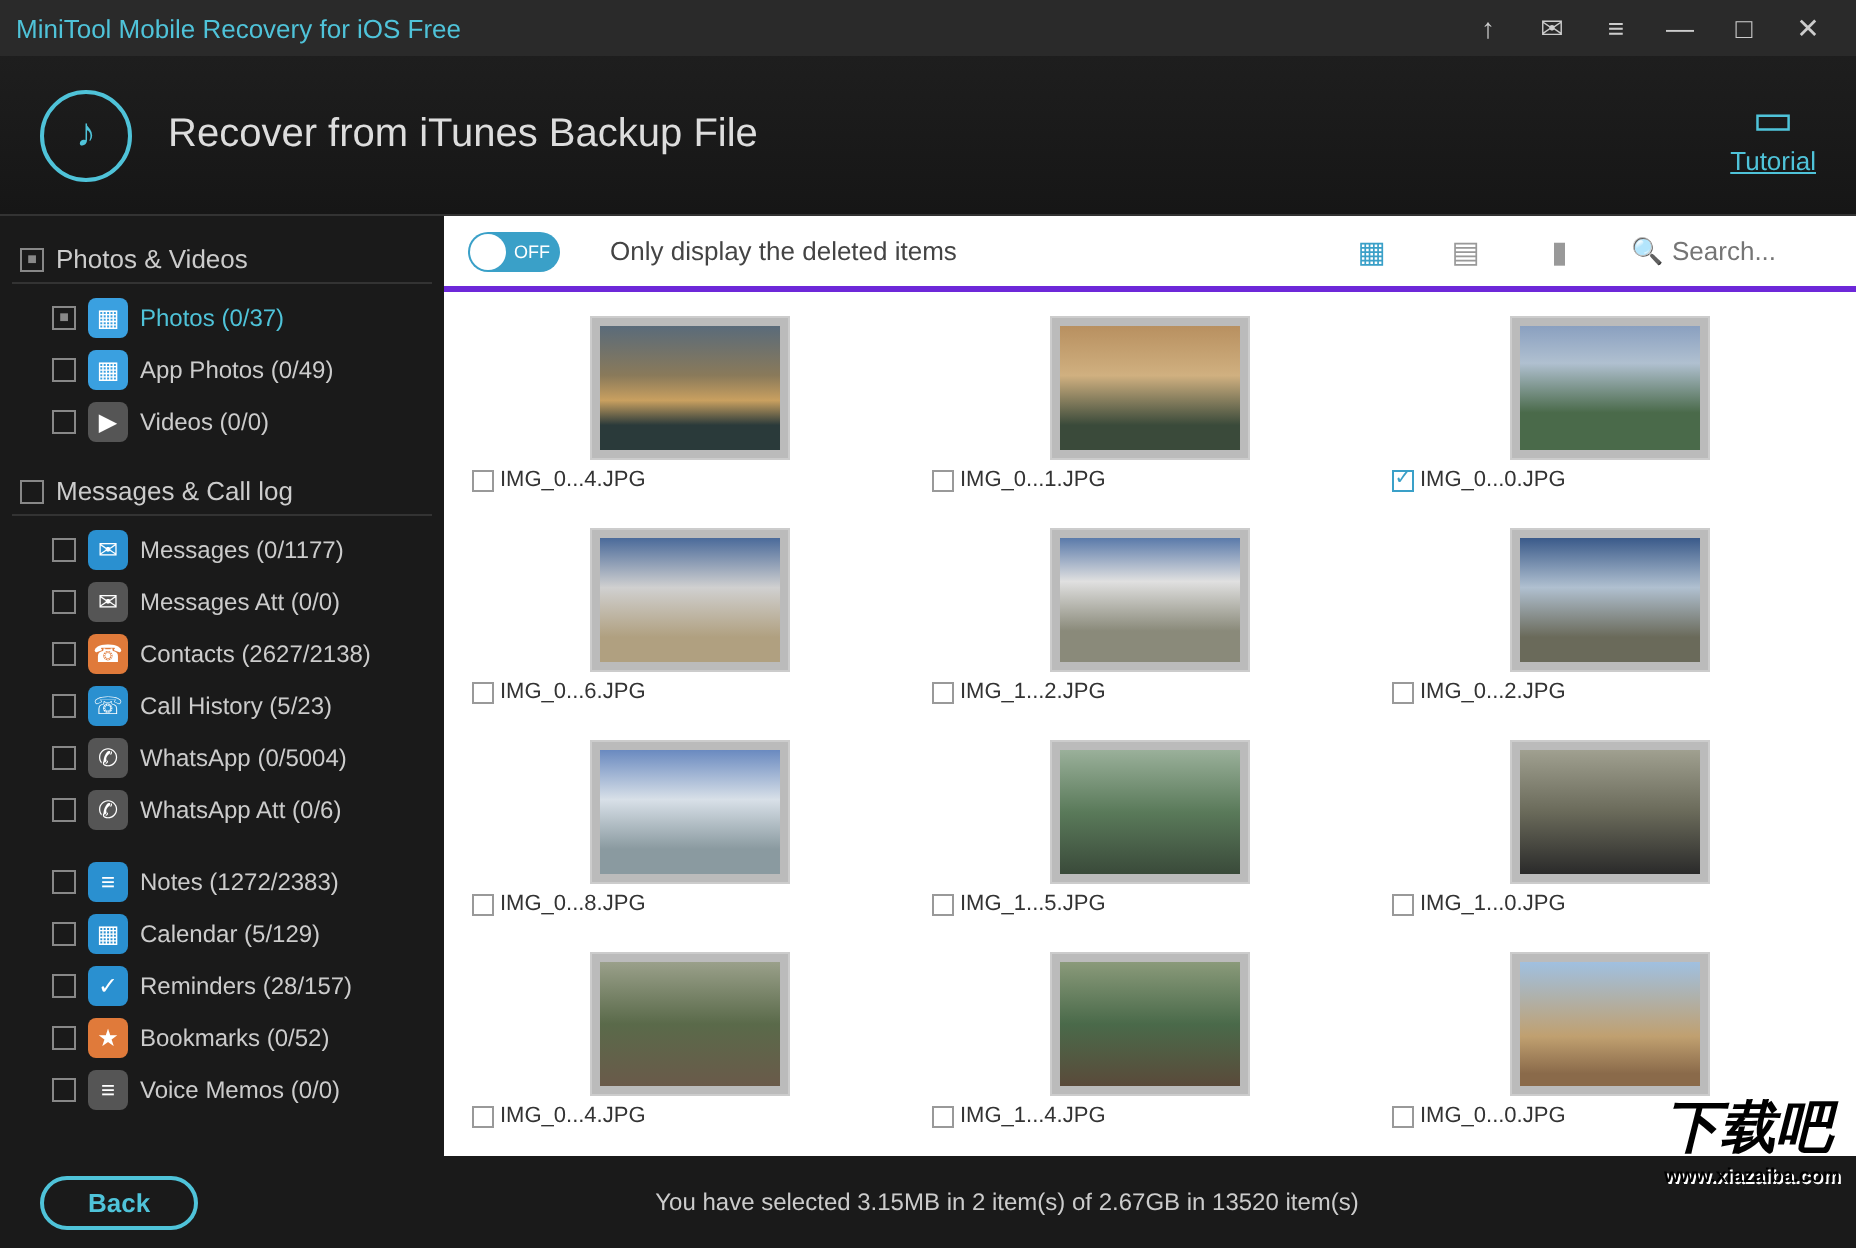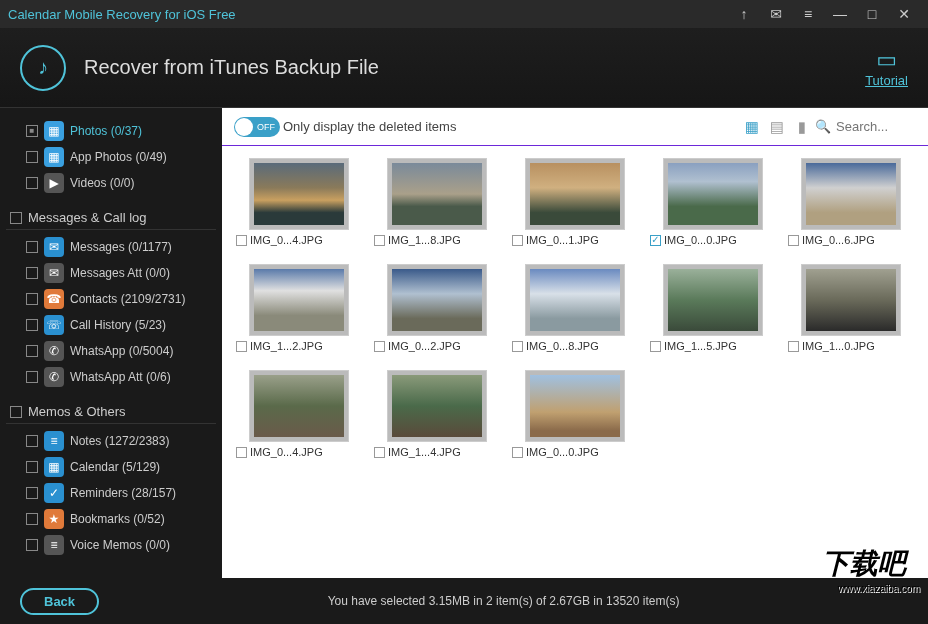--- a/index.html
+++ b/index.html
@@ -21,46 +21,46 @@
 .sidebar { width: 222px; background: #1a1a1a; padding: 10px 6px; overflow-y: auto; color: #ccc; font-size: 12px; }
 .side-group { margin-bottom: 10px; }
 .side-group-head { display: flex; align-items: center; gap: 6px; padding: 4px 4px; border-bottom: 1px solid #333; margin-bottom: 4px; font-size: 13px; }
 .side-item { display: flex; align-items: center; gap: 6px; padding: 3px 4px 3px 20px; border-radius: 3px; cursor: pointer; }
 .side-item.active { color: #4fc3d9; }
 .side-item .sicon { width: 20px; height: 20px; border-radius: 4px; display: flex; align-items: center; justify-content: center; font-size: 12px; color: #fff; flex-shrink: 0; }
 .cb { width: 12px; height: 12px; border: 1px solid #888; flex-shrink: 0; }
 .cb.checked::after { content:"■"; color:#888; font-size:8px; line-height:10px; display:block; text-align:center; }
 
 .main { flex: 1; background: #fff; display: flex; flex-direction: column; }
-.toolbar { height: 38px; display: flex; align-items: center; padding: 0 12px; border-bottom: 1px solid #6d28d9; gap: 3px; font-size: 13px; color: #444; }
+.toolbar { height: 38px; display: flex; align-items: center; padding: 0 12px; border-bottom: 3px solid #6d28d9; gap: 25px; font-size: 13px; color: #444; }
 .toggle { width: 46px; height: 20px; border-radius: 10px; background: #3aa0c8; position: relative; display: flex; align-items: center; cursor: pointer; }
 .toggle .knob { width: 18px; height: 18px; background: #fff; border-radius: 50%; position: absolute; left: 1px; }
 .toggle .lbl { color: #fff; font-size: 9px; position: absolute; right: 5px; }
 .toolbar .spacer { flex: 1; }
 .toolbar .vicon { width: 22px; color: #3aa0c8; cursor: pointer; text-align: center; font-size: 15px; }
 .toolbar .vicon.dim { color: #999; }
 .toolbar .search { display: flex; align-items: center; gap: 4px; color: #999; }
 .toolbar .search input { border: none; outline: none; font-size: 13px; width: 80px; }
 
-.grid { flex: 1; overflow-y: auto; padding: 12px 14px; display: grid; grid-template-columns: repeat(5, 1fr); gap: 18px 12px; align-content: start; }
+.grid { flex: 1; overflow-y: auto; padding: 12px 14px; display: grid; grid-template-columns: repeat(3, 1fr); gap: 18px 12px; align-content: start; }
 .cell { display: flex; flex-direction: column; align-items: center; gap: 4px; }
 .thumb { width: 100px; height: 72px; border: 1px solid #ccc; background: #bbb; display: flex; align-items: center; justify-content: center; overflow: hidden; }
 .thumb-inner { width: 90px; height: 62px; }
 .fname { display: flex; align-items: center; gap: 3px; font-size: 11px; color: #333; width: 100%; }
 .fcb { width: 11px; height: 11px; border: 1px solid #999; flex-shrink: 0; display:flex; align-items:center; justify-content:center; }
 .fcb.checked { border-color:#3aa0c8; }
 .fcb.checked::after { content:"✓"; color:#3aa0c8; font-size:10px; line-height:1; }
 .fname span { white-space: nowrap; overflow: hidden; text-overflow: ellipsis; }
 
 .footer { height: 46px; background: #1a1a1a; display: flex; align-items: center; padding: 0 20px; color: #ccc; font-size: 12px; }
 .back-btn { border: 2px solid #4fc3d9; color: #4fc3d9; padding: 4px 22px; border-radius: 14px; font-weight: bold; cursor: pointer; font-size: 13px; }
 .footer .status { flex: 1; text-align: center; }
 
 .watermark { position: absolute; right: 8px; bottom: 30px; color: #000; font-size: 28px; font-weight: 900; font-style: italic; text-shadow: 1px 1px 0 #fff; pointer-events:none; }
-.watermark .sub { font-size: 10px; display:block; text-align:left; font-style:normal; font-weight:normal;margin-left:16px; }
+.watermark .sub { font-size: 10px; display:block; text-align:left; font-style:normal; font-weight:bold; }
 
 
 .sky1 { background: linear-gradient(#5a6b7a 0%,#8a7a5a 40%,#c9a060 60%,#2a3a3a 80%); }
 .sky2 { background: linear-gradient(#7a8a9a,#aaa08a 50%,#4a5a4a 70%); }
 .sky3 { background: linear-gradient(#b89060 0%,#d0b080 40%,#3a4a3a 80%); }
 .sky4 { background: linear-gradient(#6a7a8a,#9a8a6a 50%,#3a4a3a 75%); }
 .sky5 { background: linear-gradient(#8aa0c0 0%,#b0c0d0 30%,#4a6a4a 70%); }
 .cloud1{ background: linear-gradient(#4a6a9a 0%,#d0d0d0 40%,#b0a080 80%); }
 .cloud2{ background: linear-gradient(#5a7aaa,#e0e0e0 35%,#8a8a7a 75%); }
 .cloud3{ background: linear-gradient(#4a6a9a,#c0c8d0 40%,#7a7a6a 80%); }
@@ -69,41 +69,45 @@
 .gnd1 { background: linear-gradient(#9ab09a,#5a7a5a 50%,#3a4a3a); }
 .gnd2 { background: linear-gradient(#a0a090,#6a6a5a 50%,#2a2a2a); }
 .gnd3 { background: linear-gradient(#9aa08a,#5a6a4a 50%,#6a5a4a); }
 .gnd4 { background: linear-gradient(#8a9a7a,#4a6a4a 50%,#5a4a3a); }
 .gnd5 { background: linear-gradient(#a0c0e0 0%,#c0a070 60%,#8a6a4a 90%); }
 </style>
 </head>
 <body>
 
 <div class="titlebar">
-  <span class="title">Calendar Mobile Recovery for iOS Free</span>
+  <span class="title">MiniTool Mobile Recovery for iOS Free</span>
   <span class="tb-icon">↑</span>
   <span class="tb-icon">✉</span>
   <span class="tb-icon">≡</span>
   <span class="tb-icon">—</span>
   <span class="tb-icon">□</span>
   <span class="tb-icon">✕</span>
 </div>
 
 <div class="header">
   <div class="logo">♪</div>
   <div class="htitle">Recover from iTunes Backup File</div>
   <div class="tutorial">
     <div class="ticon">▭</div>
     <div class="tlabel">Tutorial</div>
   </div>
 </div>
 
 <div class="body">
   <div class="sidebar" id="sidebar">
       <div class="side-group">
+        <div class="side-group-head">
+          <span class="cb checked"></span>
+          <span>Photos &amp; Videos</span>
+        </div>
         <div class="side-item active">
           <span class="cb checked"></span>
           <span class="sicon" style="background: rgb(58, 160, 224);">▦</span>
           <span>Photos (0/37)</span>
         </div>
         <div class="side-item">
           <span class="cb"></span>
           <span class="sicon" style="background: rgb(58, 160, 224);">▦</span>
           <span>App Photos (0/49)</span>
         </div>
@@ -124,43 +128,39 @@
           <span>Messages (0/1177)</span>
         </div>
         <div class="side-item">
           <span class="cb"></span>
           <span class="sicon" style="background: rgb(85, 85, 85);">✉</span>
           <span>Messages Att (0/0)</span>
         </div>
         <div class="side-item">
           <span class="cb"></span>
           <span class="sicon" style="background: rgb(224, 122, 58);">☎</span>
-          <span>Contacts (2109/2731)</span>
+          <span>Contacts (2627/2138)</span>
         </div>
         <div class="side-item">
           <span class="cb"></span>
           <span class="sicon" style="background: rgb(42, 144, 208);">☏</span>
           <span>Call History (5/23)</span>
         </div>
         <div class="side-item">
           <span class="cb"></span>
           <span class="sicon" style="background: rgb(85, 85, 85);">✆</span>
           <span>WhatsApp (0/5004)</span>
         </div>
         <div class="side-item">
           <span class="cb"></span>
           <span class="sicon" style="background: rgb(85, 85, 85);">✆</span>
           <span>WhatsApp Att (0/6)</span>
         </div>
       </div>
       <div class="side-group">
-        <div class="side-group-head">
-          <span class="cb"></span>
-          <span>Memos &amp; Others</span>
-        </div>
         <div class="side-item">
           <span class="cb"></span>
           <span class="sicon" style="background: rgb(42, 144, 208);">≡</span>
           <span>Notes (1272/2383)</span>
         </div>
         <div class="side-item">
           <span class="cb"></span>
           <span class="sicon" style="background: rgb(42, 144, 208);">▦</span>
           <span>Calendar (5/129)</span>
         </div>
@@ -202,29 +202,20 @@
           <div class="thumb">
             <div class="thumb-inner sky1"></div>
           </div>
           <div class="fname">
             <span class="fcb"></span>
             <span>IMG_0...4.JPG</span>
           </div>
         </div>
         <div class="cell">
           <div class="thumb">
-            <div class="thumb-inner sky2"></div>
-          </div>
-          <div class="fname">
-            <span class="fcb"></span>
-            <span>IMG_1...8.JPG</span>
-          </div>
-        </div>
-        <div class="cell">
-          <div class="thumb">
             <div class="thumb-inner sky3"></div>
           </div>
           <div class="fname">
             <span class="fcb"></span>
             <span>IMG_0...1.JPG</span>
           </div>
         </div>
         <div class="cell">
           <div class="thumb">
             <div class="thumb-inner sky5"></div>

